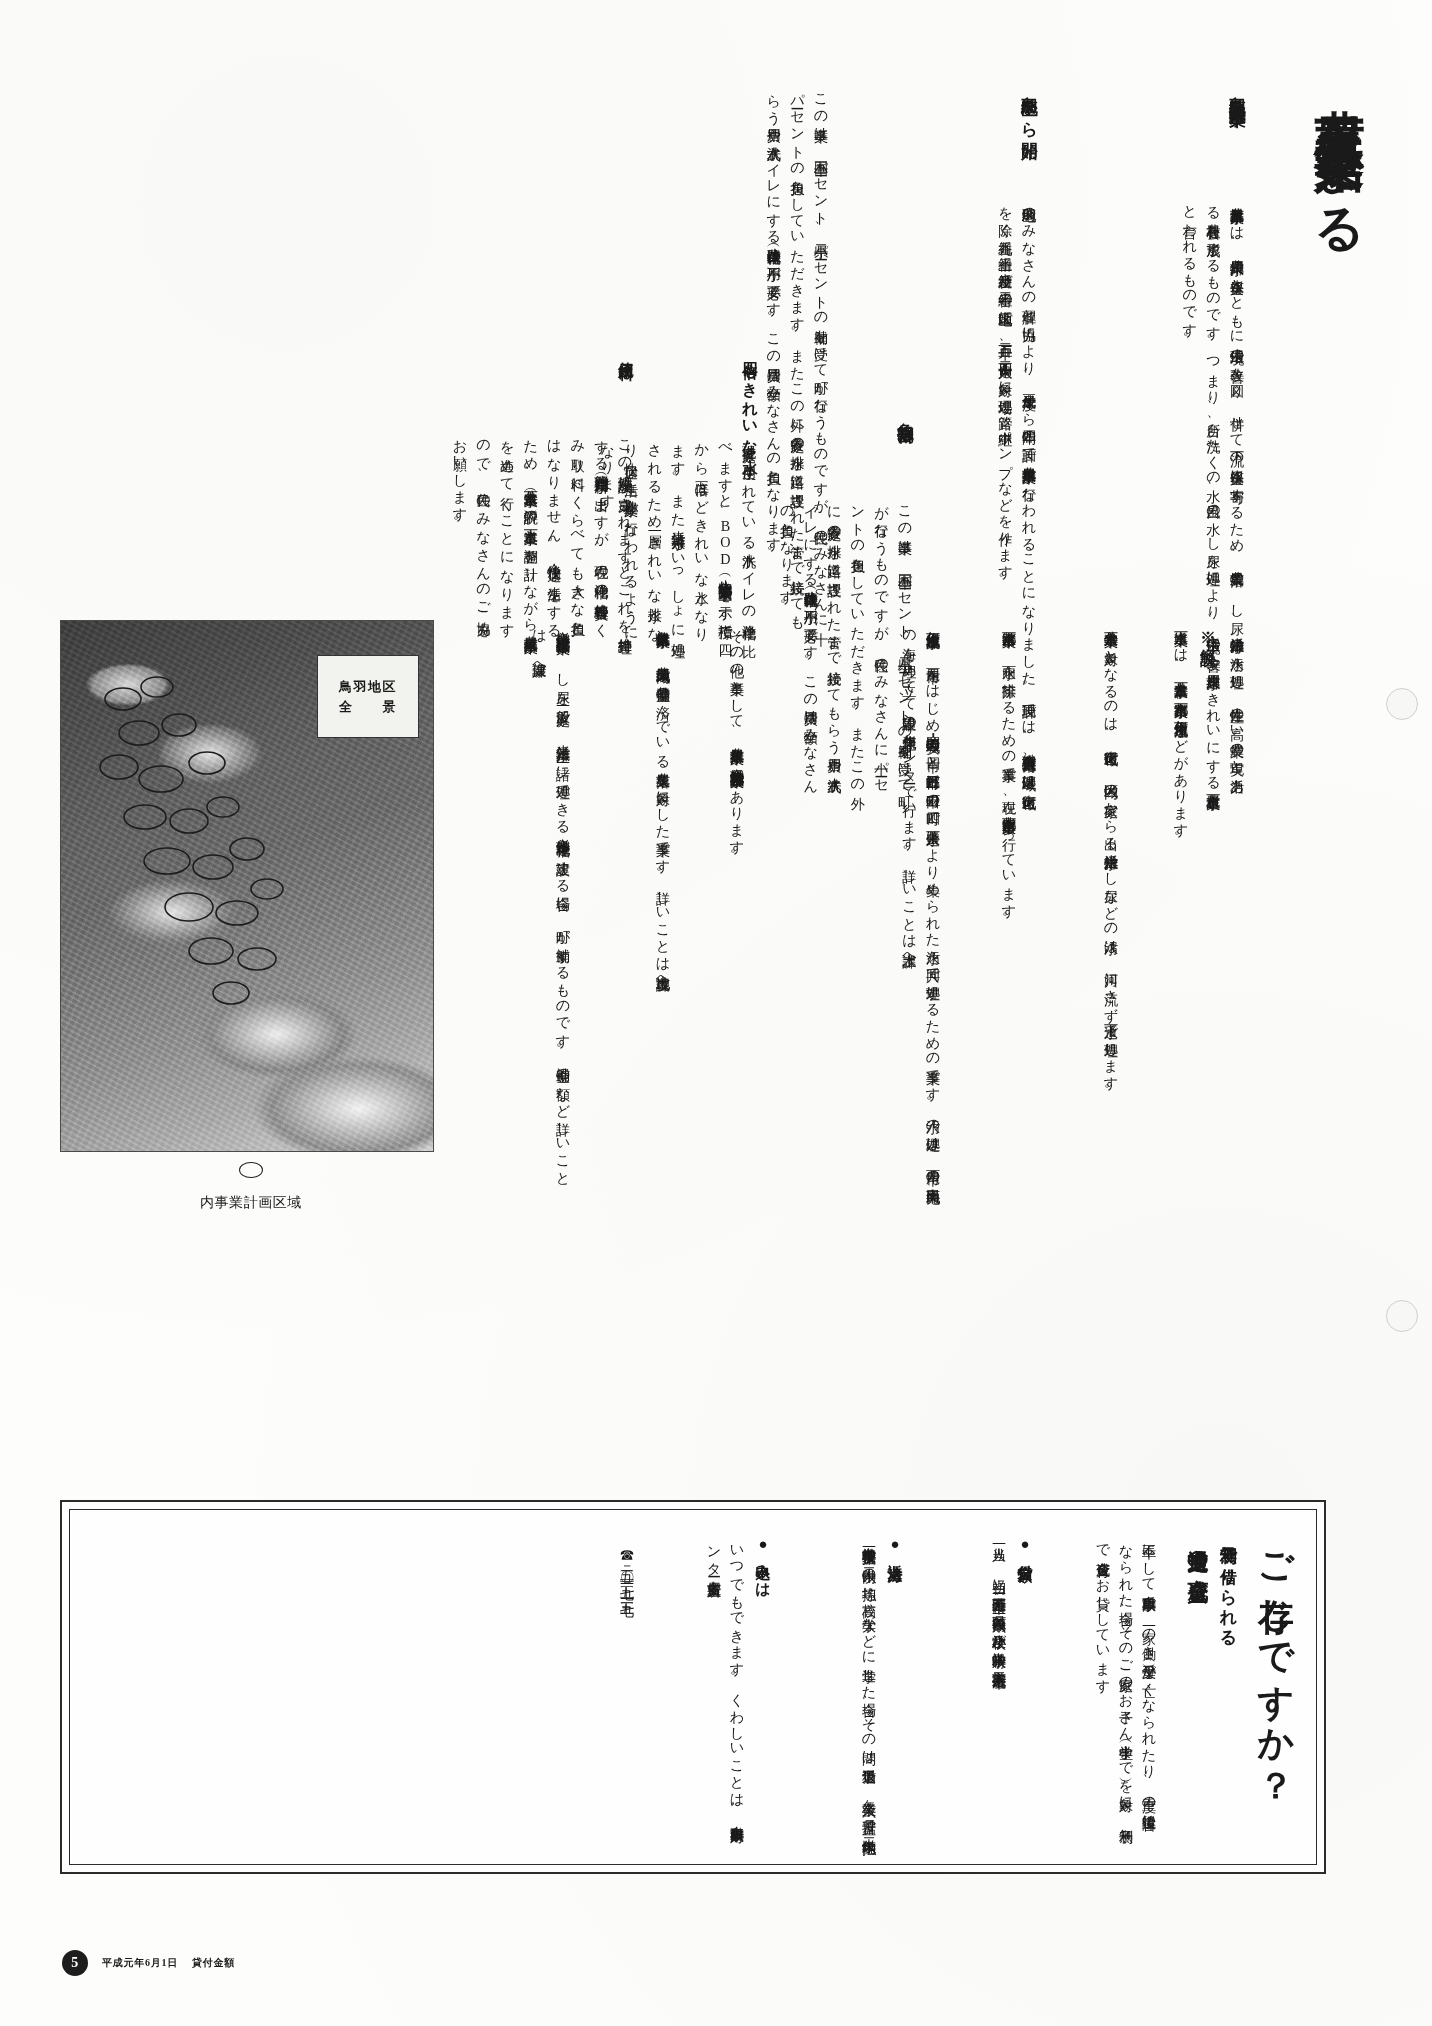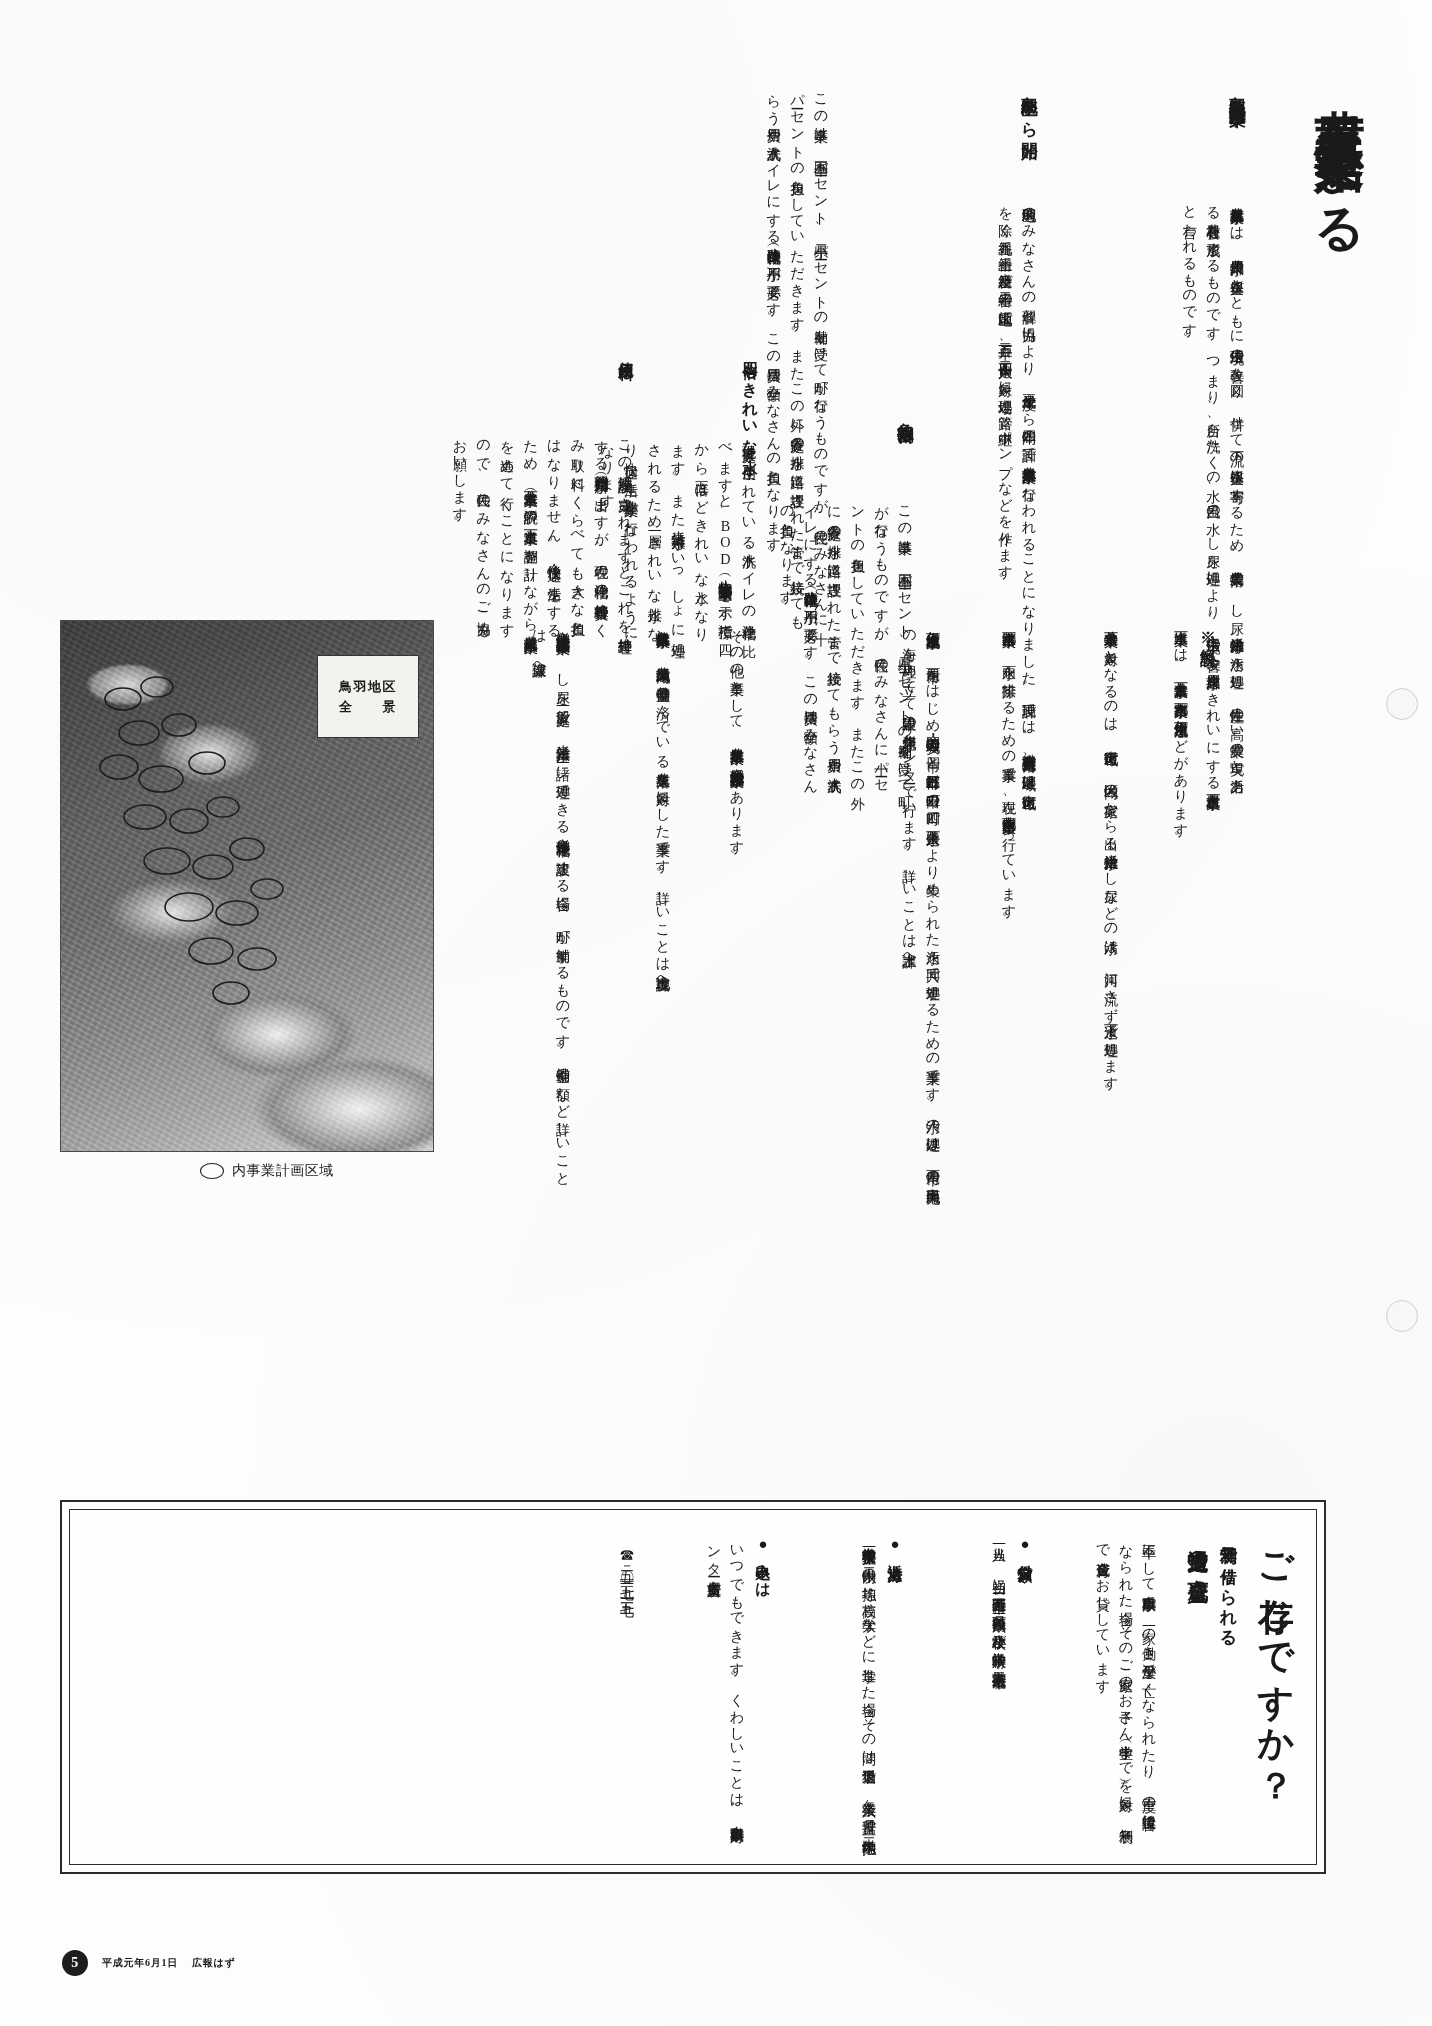--- a/index.html
+++ b/index.html
@@ -124,21 +124,22 @@
     letter-spacing: 0.12em;
   }
   #photo-caption {
     position: absolute;
     left: 200px;
     top: 1162px;
     font-size: 14px;
     letter-spacing: 0.04em;
     display: flex;
     align-items: center;
-    gap: 8px;
+    gap: 16px;
+    flex-direction: column;
   }
   .ellipse-mark {
     display: inline-block;
     width: 22px;
     height: 14px;
     border: 1.6px solid #222;
     border-radius: 50%;
   }
 
   
@@ -350,16 +351,16 @@
 
     <div style="position:absolute; right:688px; top:38px; writing-mode:vertical-rl; text-orientation:upright; font-size:14.2px; letter-spacing:0.03em; display:flex; align-items:flex-start; gap:4px;">
       <span style="font-size:15px;">☎</span>
       <span>〇五二－五七一－一五三七</span>
     </div>
   </div>
 
   <div id="footer">
     <div id="page-number">5</div>
     <div id="footer-text">平成元年6月1日</div>
-    <div id="footer-text">広報はず</div>
+    <div id="footer-text">貸付金額</div>
   </div>
 
 </div>
 
 </body></html>

